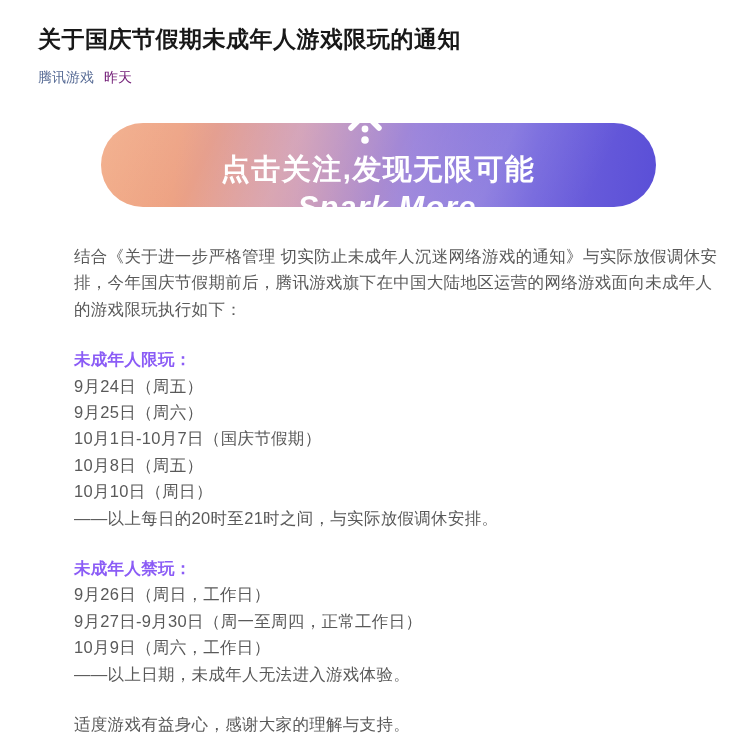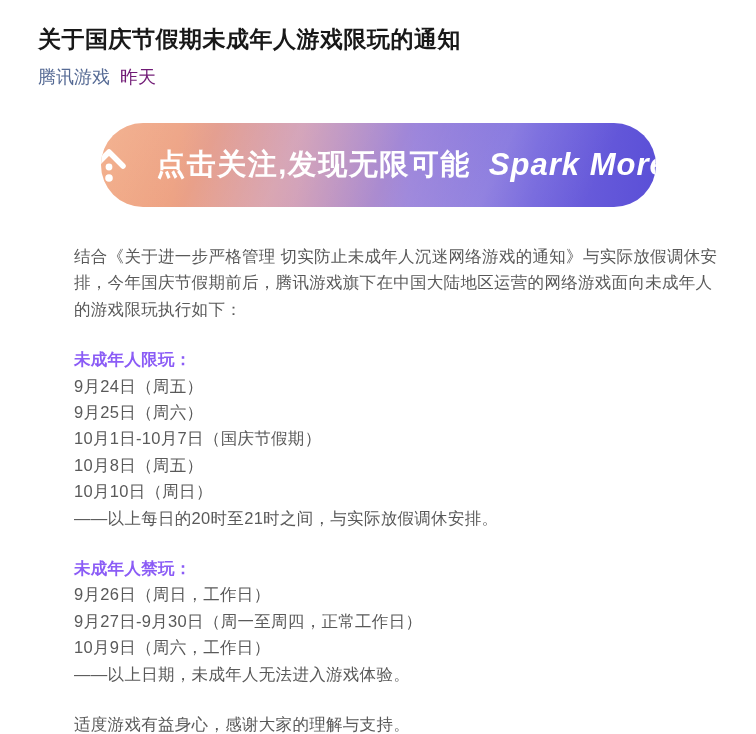--- a/index.html
+++ b/index.html
@@ -19,21 +19,21 @@
   .title {
     margin: 10px 0 0 0;
     font-size: 23px;
     line-height: 1.35;
     font-weight: 700;
     color: #181818;
     letter-spacing: 0.5px;
   }
   .meta {
     margin-top: 12px;
-    font-size: 18px;
+    font-size: 14px;
     line-height: 20px;
     display: flex;
     align-items: center;
   }
   .author {
     color: #576b95;
     cursor: pointer;
   }
   .date {
     color: #701a75;
@@ -69,20 +69,21 @@
         rgba(255,255,255,0.10) 34%,
         rgba(255,255,255,0.00) 52%,
         rgba(255,255,255,0.12) 70%,
         rgba(255,255,255,0.00) 88%);
     pointer-events: none;
   }
   .banner-inner {
     position: relative;
     display: flex;
     align-items: center;
+    flex-direction: column;
   }
   .banner-icon {
     width: 42px;
     height: 46px;
     margin-right: 26px;
     flex: 0 0 auto;
   }
   .banner-cn {
     color: #ffffff;
     font-size: 29px;

